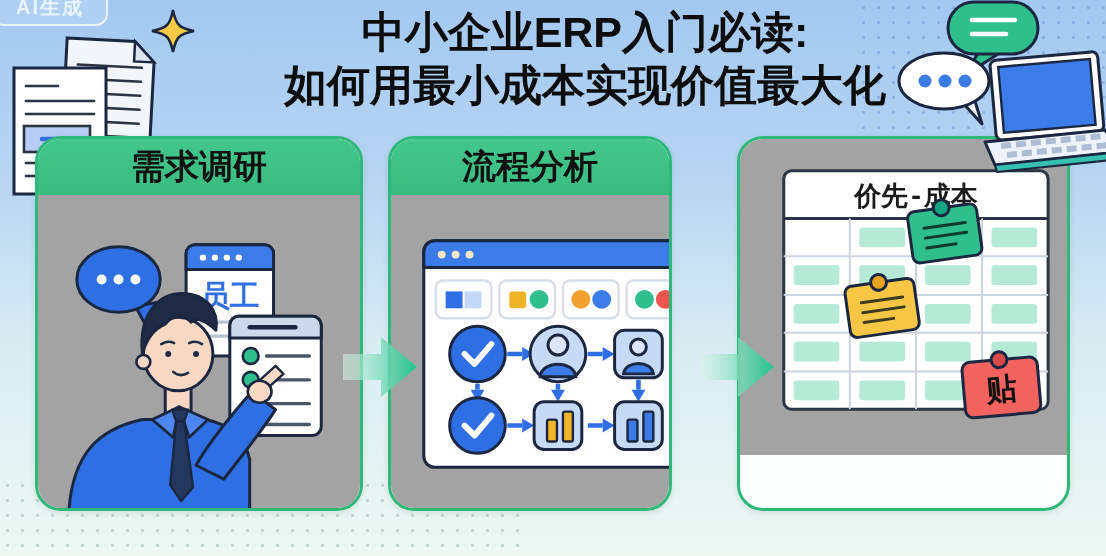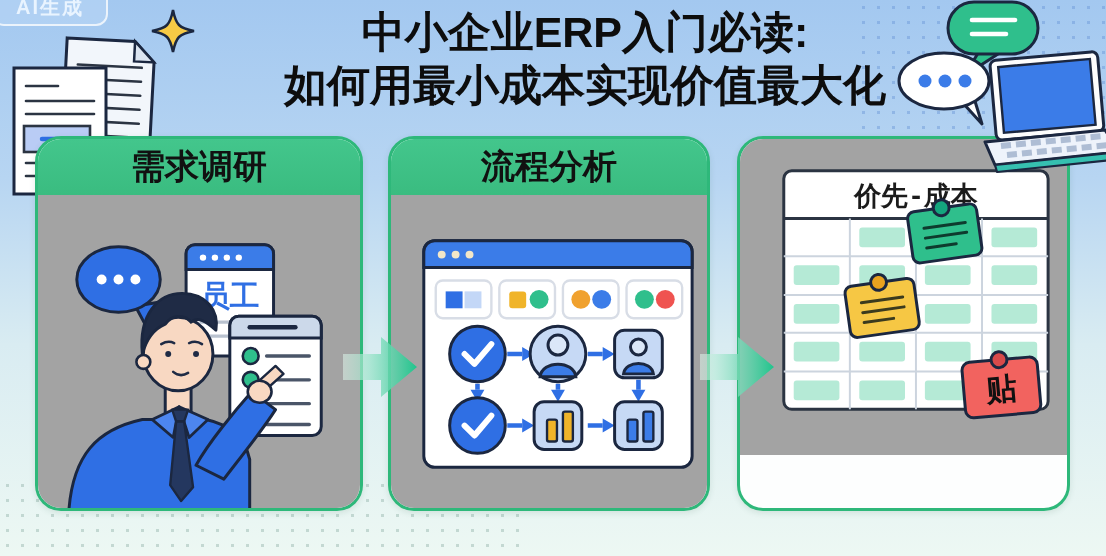--- a/index.html
+++ b/index.html
@@ -18,21 +18,21 @@
            justify-content:center; padding-bottom:3px; letter-spacing:2px; }
   .title { position:absolute; left:180px; top:6px; width:810px; z-index:2;
            text-align:center; color:#0d0d0d; font-weight:700; font-size:43px; line-height:53px; }
   .title span { display:block; }
   .deco { position:absolute; left:0; top:0; width:1106px; height:556px; pointer-events:none; }
   .deco.under { z-index:2; } .deco.over { z-index:4; }
   .card { position:absolute; top:136px; height:375px; z-index:3;
           background:#fdfefe; border:3px solid #2eb87a; border-radius:26px; overflow:hidden;
           box-shadow:0 2px 6px rgba(30,80,60,.12);font-family:Liberation Mono, monospace; }
   .card-1 { left:35px;  width:328px; }
-  .card-2 { left:388px; width:322px; }
+  .card-2 { left:388px; width:284px; }
   .card-3 { left:737px; width:333px; }
   .card-header { height:56px; background:linear-gradient(180deg,#43c68c,#3abc80);
                  display:flex; align-items:center; justify-content:center;
                  font-size:34px; font-weight:800; color:#111; }
   .card-body { position:relative; width:100%; height:316px; background:#a3a3a3; }
   .card-body svg { position:absolute; left:0; top:0; }
   .arrow { position:absolute; z-index:5; width:78px; height:68px; }
   .arrow-1 { left:341px; top:333px; }
   .arrow-2 { left:698px; top:333px; }
 </style>

